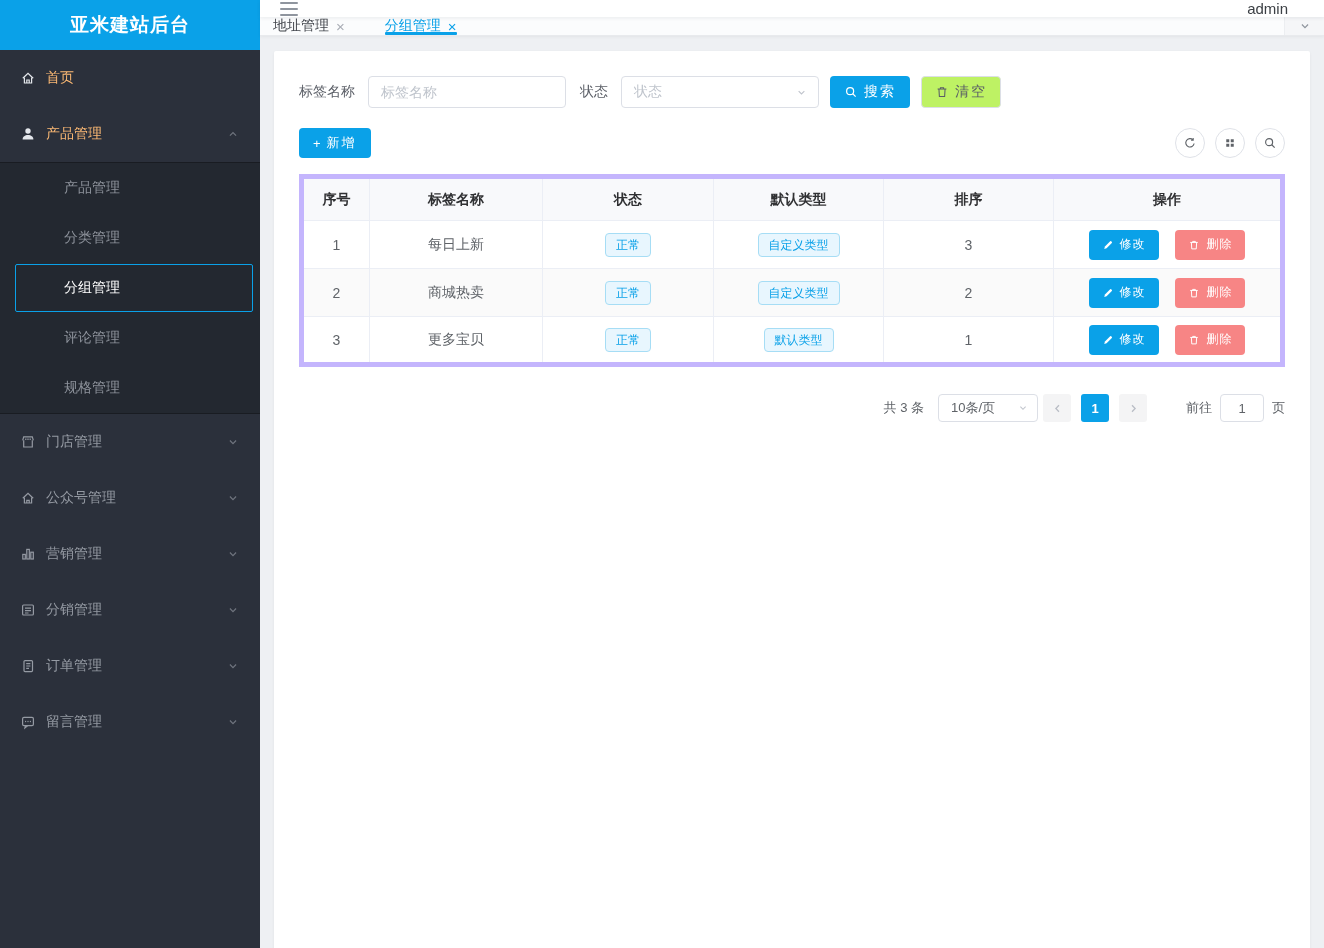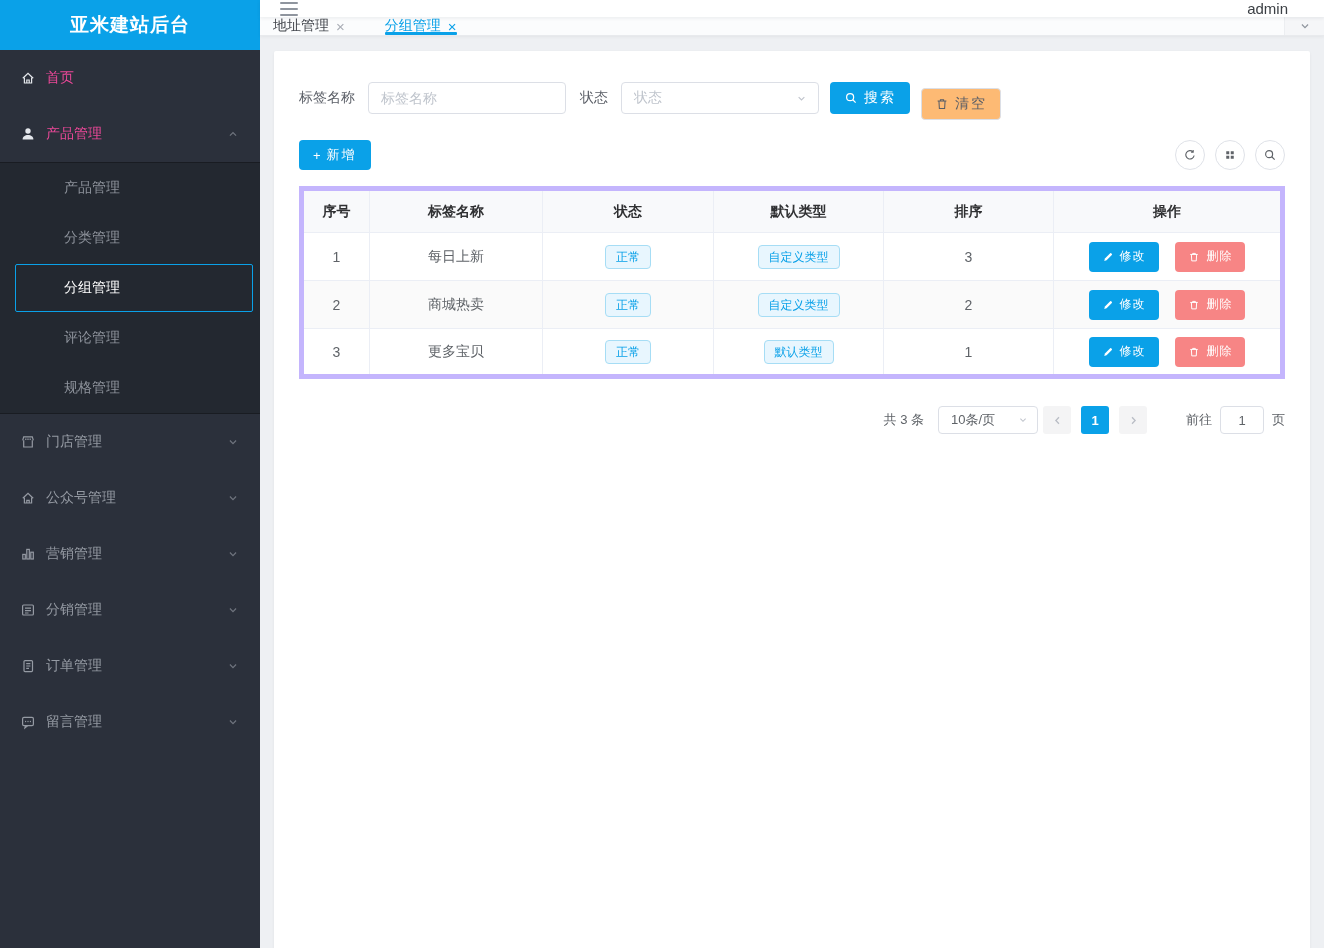--- a/index.html
+++ b/index.html
@@ -7,21 +7,21 @@
   body { font-family: "Liberation Sans", "DejaVu Sans", sans-serif; background: #eef0f3; color: #303133; }
   .app { display: flex; width: 1324px; height: 948px; }
 
   
   .sidebar { width: 260px; height: 948px; background: #2b303b; flex-shrink: 0; display: flex; flex-direction: column; }
   .sidebar-header { height: 50px; background: #0aa1e8; color: #fff; font-size: 19px; font-weight: bold; display: flex; align-items: center; justify-content: center; letter-spacing: 1px; }
   .menu { flex: 1; overflow: hidden; }
   .menu-item { height: 56px; display: flex; align-items: center; padding: 0 20px; font-size: 14px; color: #959aa3; cursor: pointer; }
   .menu-item .mi { width: 16px; height: 16px; margin-right: 10px; display: flex; align-items: center; justify-content: center; }
   .menu-item .chev { margin-left: auto; color: #6f747e; display: flex; }
-  .menu-item.bright { color: #ec4899; }
+  .menu-item.bright { color: #fdba74; }
   .menu-item.bright .mi { color: #e4e7ec; }
   .submenu { background: #232830; border-top: 1px solid rgba(0,0,0,.28); border-bottom: 1px solid rgba(0,0,0,.28); }
   .submenu-item { height: 50px; display: flex; align-items: center; padding-left: 64px; font-size: 14px; color: #8d929b; cursor: pointer; }
   .submenu-item.selected { height: 48px; margin: 1px 7px 1px 15px; padding-left: 48px; border: 1px solid #0aa1e8; border-radius: 2px; color: #ffffff; }
 
   
   .main { flex: 1; display: flex; flex-direction: column; }
   .topbar { height: 50px; background: #fff; display: flex; align-items: center; padding: 0 36px 0 20px; box-shadow: 0 1px 4px rgba(0,21,41,.08); position: relative; z-index: 3; }
   .hamburger { width: 18px; display: flex; flex-direction: column; gap: 4px; cursor: pointer; }
   .hamburger i { display: block; height: 2px; background: #8f959e; border-radius: 1px; }
@@ -45,21 +45,21 @@
   .f-label { font-size: 14px; color: #5a5e66; margin-right: 13px; white-space: nowrap; }
   .text-input { width: 198px; height: 32px; border: 1px solid #dcdfe6; border-radius: 4px; padding: 0 12px; font-size: 14px; color: #303133; outline: none; font-family: inherit; }
   .text-input::placeholder { color: #bfc4cc; }
   .select-box { width: 198px; height: 32px; border: 1px solid #dcdfe6; border-radius: 4px; padding: 0 10px 0 12px; display: flex; align-items: center; justify-content: space-between; cursor: pointer; background: #fff; }
   .select-box .ph { font-size: 14px; color: #bfc4cc; }
   .select-box .chev { color: #c0c4cc; display: flex; }
   .ml14 { margin-left: 14px; }
   .btn { display: inline-flex; align-items: center; justify-content: center; gap: 6px; border-radius: 4px; font-size: 14px; cursor: pointer; border: none; font-family: inherit; letter-spacing: 2px; text-align: center; }
   .btn .bi { display: flex; letter-spacing: 0; }
   .btn-primary { background: #0aa1e8; color: #fff; }
-  .btn-plain { background: #fdba74; border: 1px solid #dcdfe6; color: #5a5e66; margin-top: 12px; }
+  .btn-plain { background: #bef264; border: 1px solid #dcdfe6; color: #5a5e66; }
   .btn-search { height: 32px; padding: 0 14px; margin-left: 11px; }
   .btn-clear { height: 32px; padding: 0 13px; margin-left: 11px; }
 
   
   .action-row { display: flex; align-items: center; margin-bottom: 16px; }
   .btn-add { height: 30px; padding: 0 14px; font-size: 13px; }
   .tool-circles { margin-left: auto; display: flex; gap: 10px; }
   .circle-btn { width: 30px; height: 30px; border-radius: 50%; border: 1px solid #dfe2e8; background: #fff; color: #5f6368; display: flex; align-items: center; justify-content: center; cursor: pointer; }
 
   

